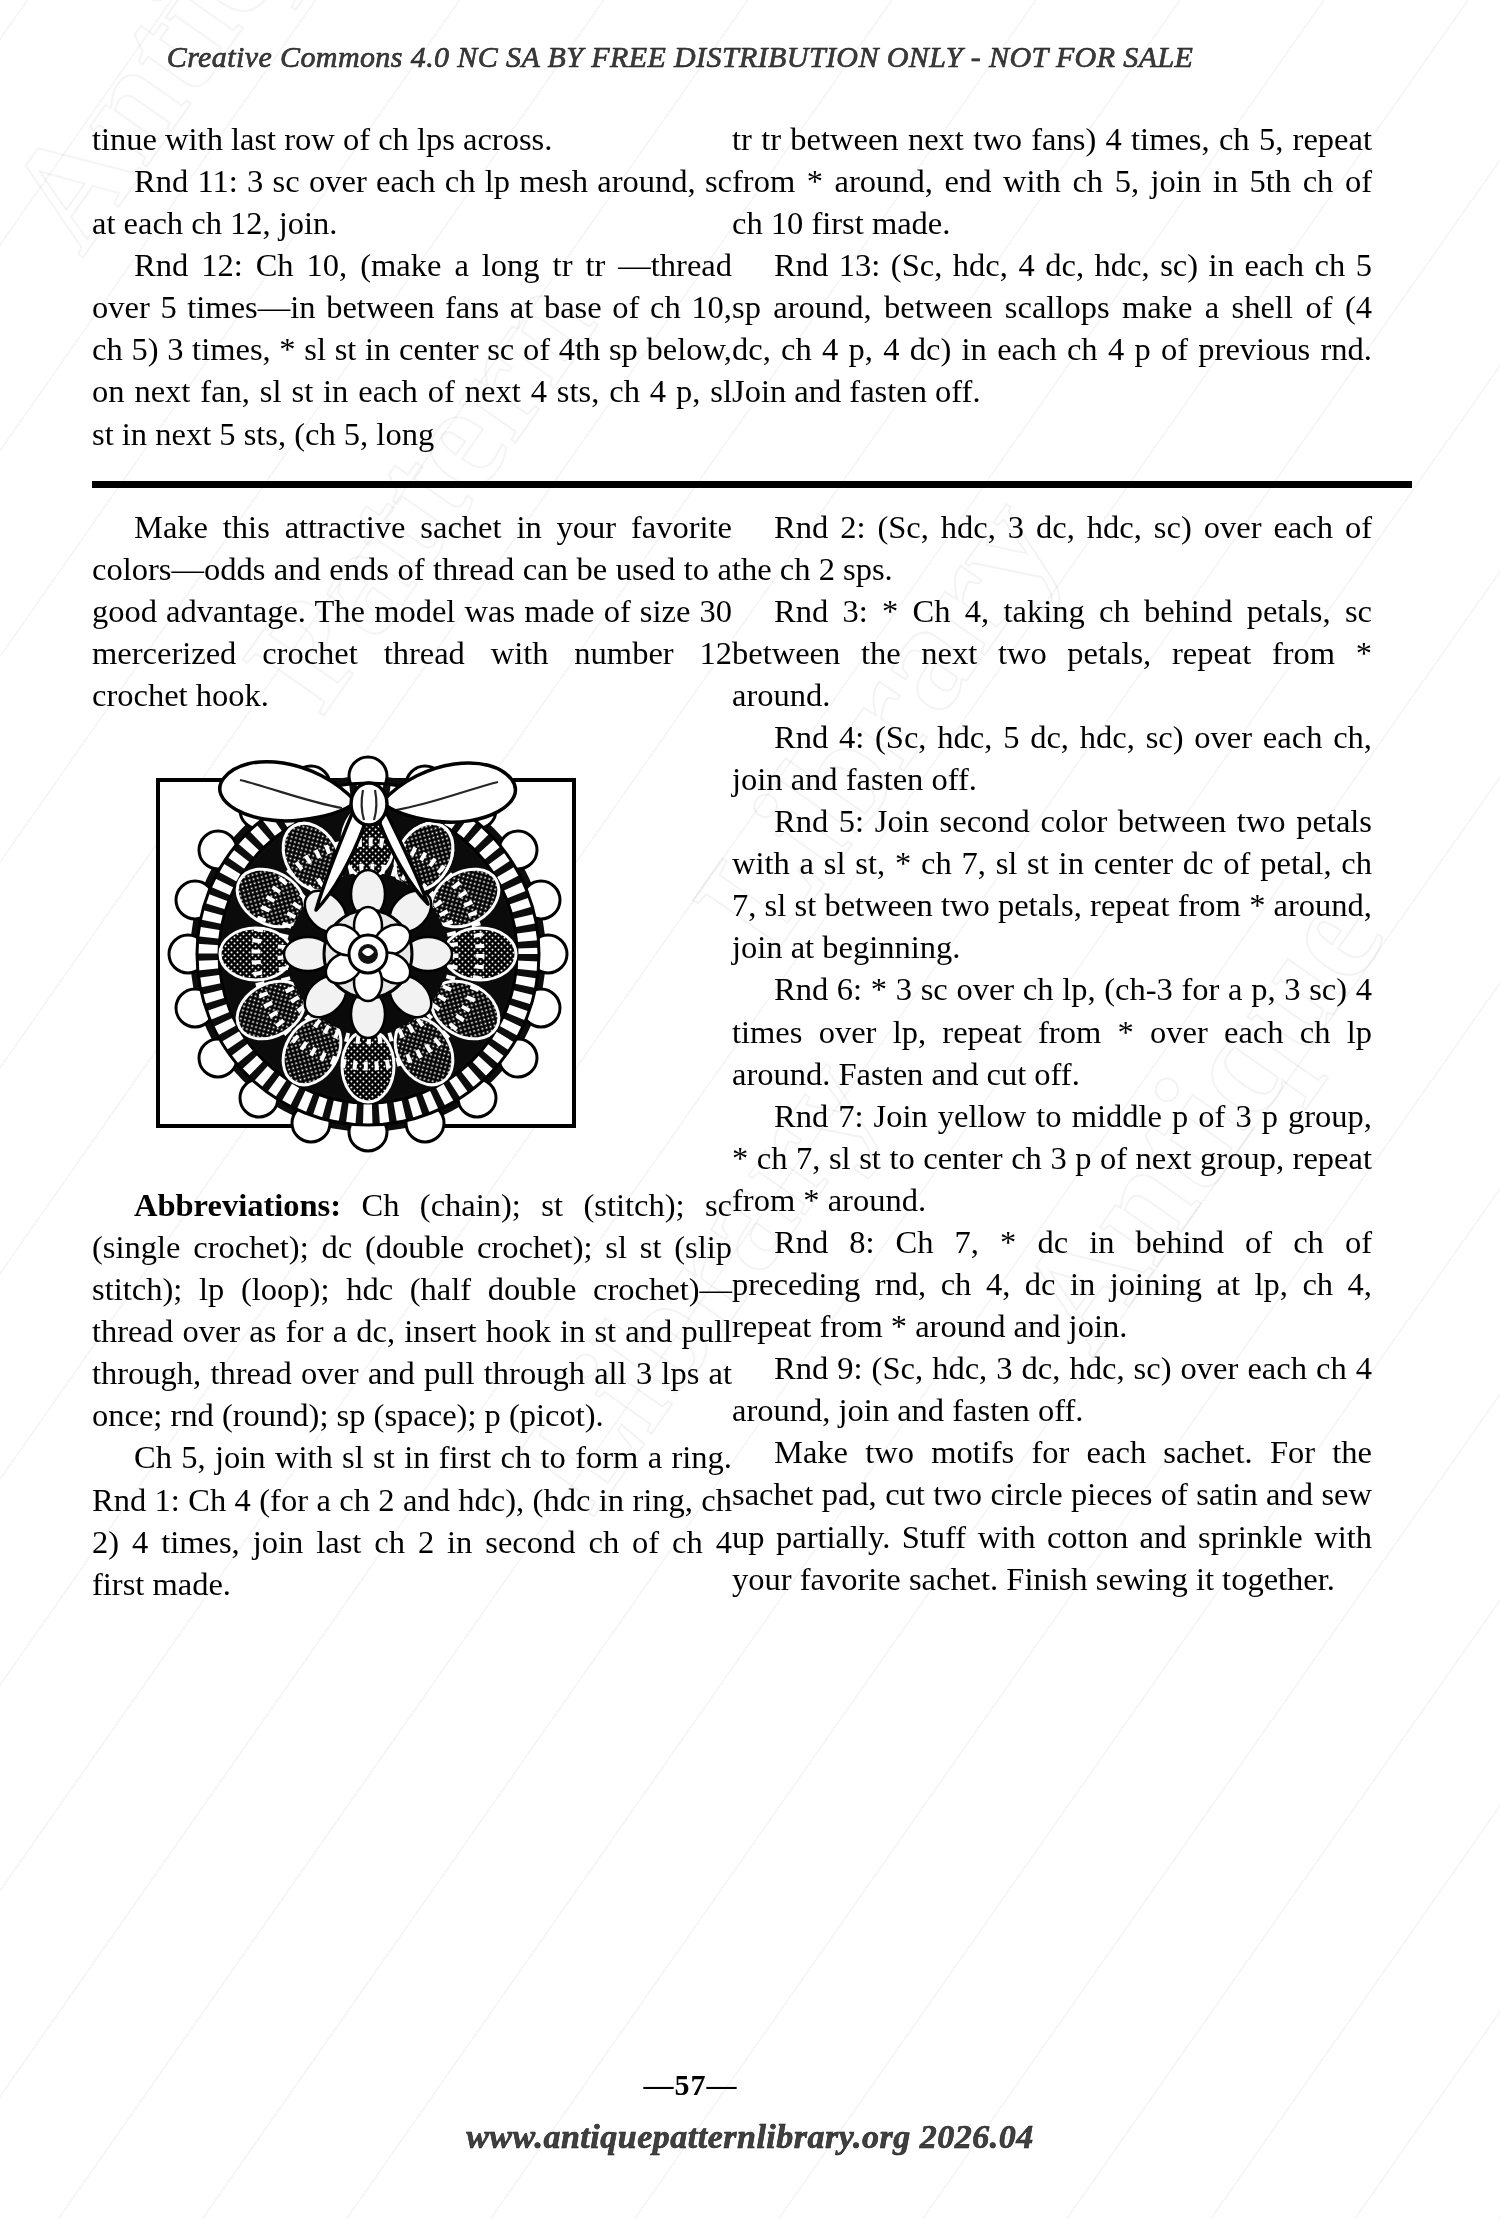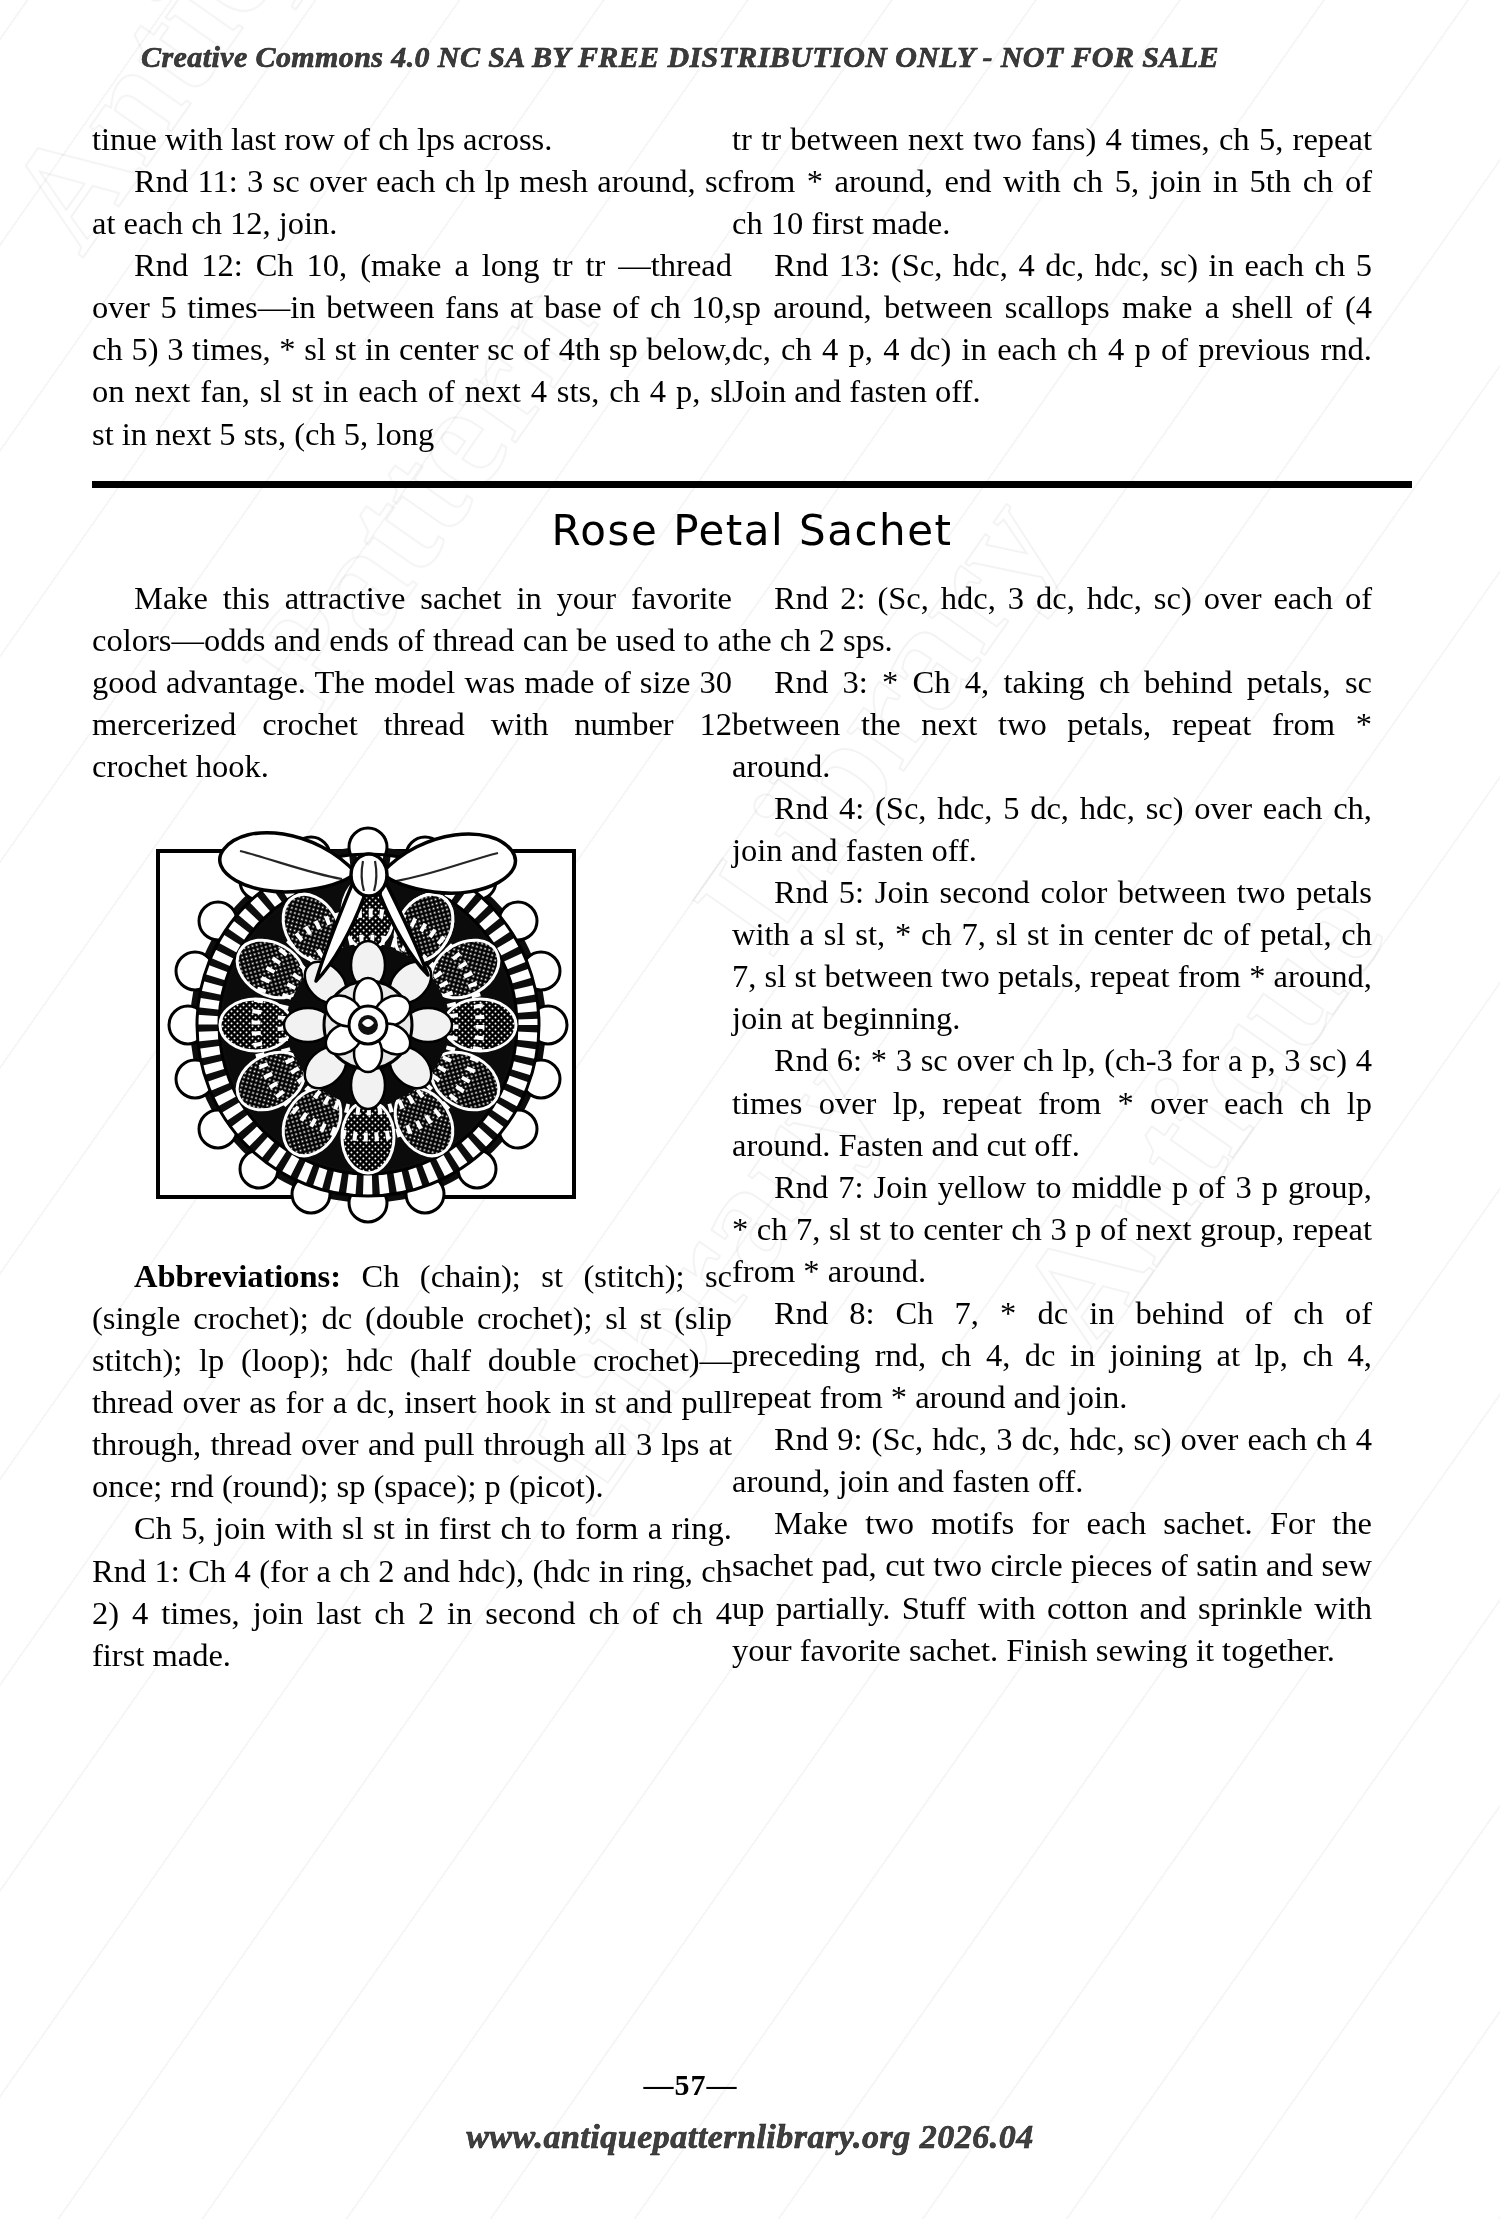--- a/index.html
+++ b/index.html
@@ -59,21 +59,21 @@
 
   
   .running-head {
     position: absolute;
     left: 0;
     top: 40px;
     width: 1360px;
     text-align: center;
     font-family: "Liberation Serif", "DejaVu Serif", serif;
     font-style: italic;
-    font-weight: 700;
+    font-weight: 400;
     font-size: 30px;
     letter-spacing: 0.4px;
     color: #3c3c3c;
     -webkit-text-stroke: 0.6px #1a1a1a;
     z-index: 6;
     white-space: nowrap;
   }
 
   
   .columns {
@@ -199,21 +199,20 @@
       <p class="body indent">Rnd 12: Ch 10, (make a long tr tr —thread over 5 times—in between fans at base of ch 10, ch 5) 3 times, * sl st in center sc of 4th sp below, on next fan, sl st in each of next 4 sts, ch 4 p, sl st in next 5 sts, (ch 5, long</p>
     </div>
 
     <div class="col">
       <p class="body">tr tr between next two fans) 4 times, ch 5, repeat from * around, end with ch 5, join in 5th ch of ch 10 first made.</p>
       <p class="body indent">Rnd 13: (Sc, hdc, 4 dc, hdc, sc) in each ch 5 sp around, between scallops make a shell of (4 dc, ch 4 p, 4 dc) in each ch 4 p of previous rnd. Join and fasten off.</p>
     </div>
 
     <div class="section-break">
       <div class="rule"></div>
-      <h2 class="section-title">Rose Petal Sachet</h2>
     </div>
 
     <div class="col col-left">
       <p class="body indent">Make this attractive sachet in your favorite colors—odds and ends of thread can be used to a good advantage.  The model was made of size 30 mercerized crochet thread with number 12 crochet hook.</p>
 
       <div class="illustration">
         <div class="illo-frame"></div>
         <svg class="illo-svg" viewBox="0 0 560 420">
           <defs>
             <radialGradient id="gdark" cx="50%" cy="50%" r="50%">

